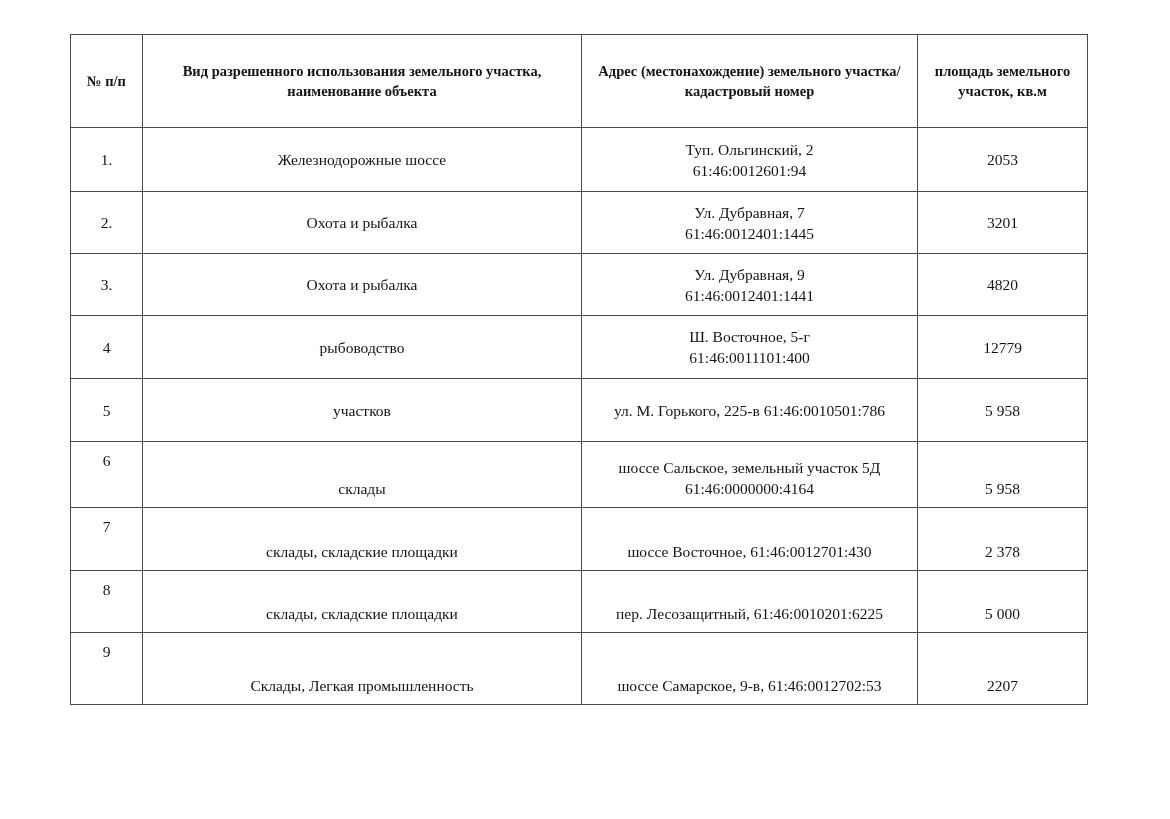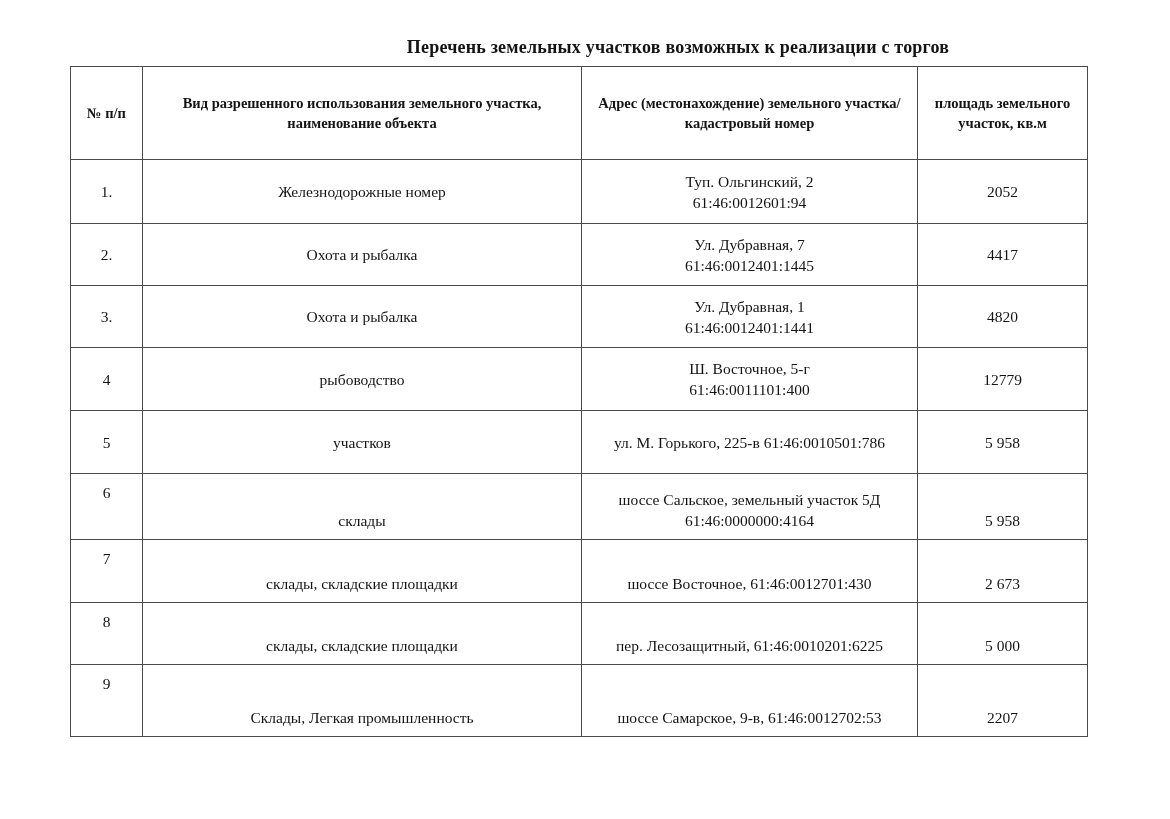--- a/index.html
+++ b/index.html
@@ -60,62 +60,61 @@
   tbody tr:nth-child(9) { height: 72px; }
 
   tr.va-middle td { vertical-align: middle; }
   tr.va-split td { vertical-align: bottom; padding-bottom: 8px; }
   tr.va-split td.cell-num { vertical-align: top; padding-top: 8px; }
 </style>
 </head>
 <body>
 
 <div class="doc-title">
-  <div>Перечень земельных участков возможных к реализации с торгов</div>
 </div>
 
 <table class="plots">
   <colgroup>
     <col style="width:72px">
     <col style="width:439px">
     <col style="width:336px">
     <col style="width:170px">
   </colgroup>
   <thead>
     <tr>
       <th>№ п/п</th>
       <th>Вид разрешенного использования земельного участка, наименование объекта</th>
       <th>Адрес (местонахождение) земельного участка/ кадастровый номер</th>
       <th>площадь земельного участок, кв.м</th>
     </tr>
   </thead>
   <tbody>
     <tr class="va-middle">
       <td class="cell-num">1.</td>
-      <td>Железнодорожные номер</td>
+      <td>Железнодорожные шоссе</td>
       <td>
         <div>Туп. Ольгинский, 2</div>
         <div>61:46:0012601:94</div>
       </td>
-      <td>2052</td>
+      <td>2053</td>
     </tr>
     <tr class="va-middle">
       <td class="cell-num">2.</td>
       <td>Охота и рыбалка</td>
       <td>
         <div>Ул. Дубравная, 7</div>
         <div>61:46:0012401:1445</div>
       </td>
-      <td>4417</td>
+      <td>3201</td>
     </tr>
     <tr class="va-middle">
       <td class="cell-num">3.</td>
       <td>Охота и рыбалка</td>
       <td>
-        <div>Ул. Дубравная, 1</div>
+        <div>Ул. Дубравная, 9</div>
         <div>61:46:0012401:1441</div>
       </td>
       <td>4820</td>
     </tr>
     <tr class="va-middle">
       <td class="cell-num">4</td>
       <td>рыбоводство</td>
       <td>
         <div>Ш. Восточное, 5-г</div>
         <div>61:46:0011101:400</div>
@@ -140,21 +139,21 @@
       </td>
       <td>5 958</td>
     </tr>
     <tr class="va-split">
       <td class="cell-num">7</td>
       <td>склады, складские площадки</td>
       <td>
         <div>шоссе Восточное, 61:46:0012701:430</div>
         <div></div>
       </td>
-      <td>2 673</td>
+      <td>2 378</td>
     </tr>
     <tr class="va-split">
       <td class="cell-num">8</td>
       <td>склады, складские площадки</td>
       <td>
         <div>пер. Лесозащитный, 61:46:0010201:6225</div>
         <div></div>
       </td>
       <td>5 000</td>
     </tr>

